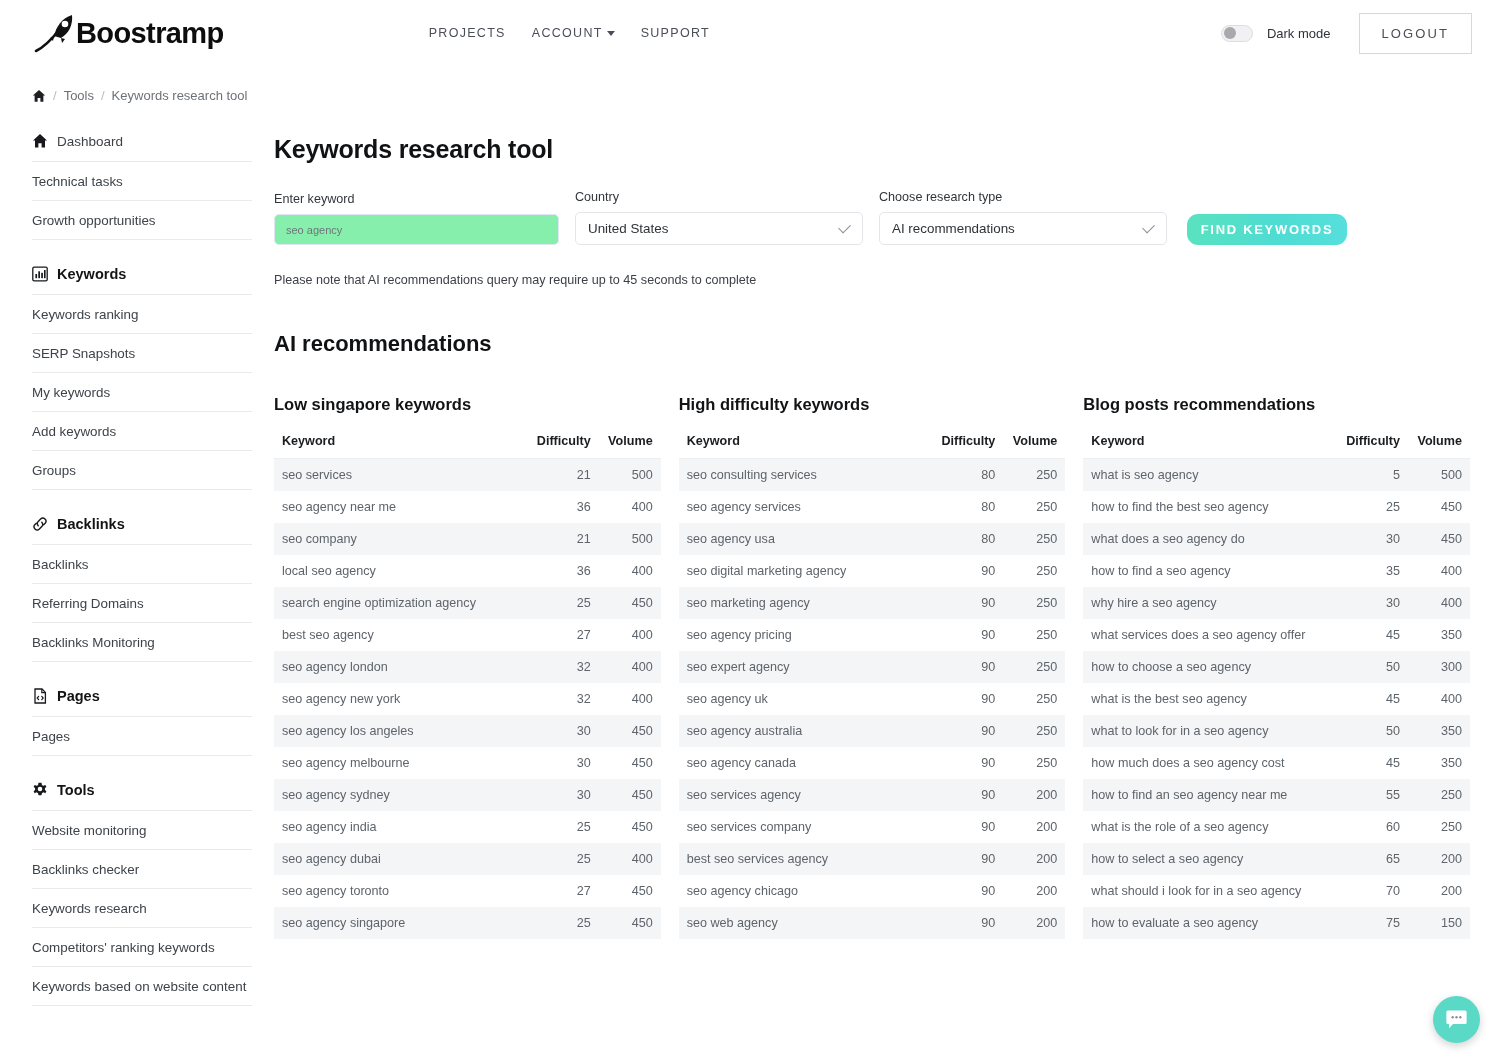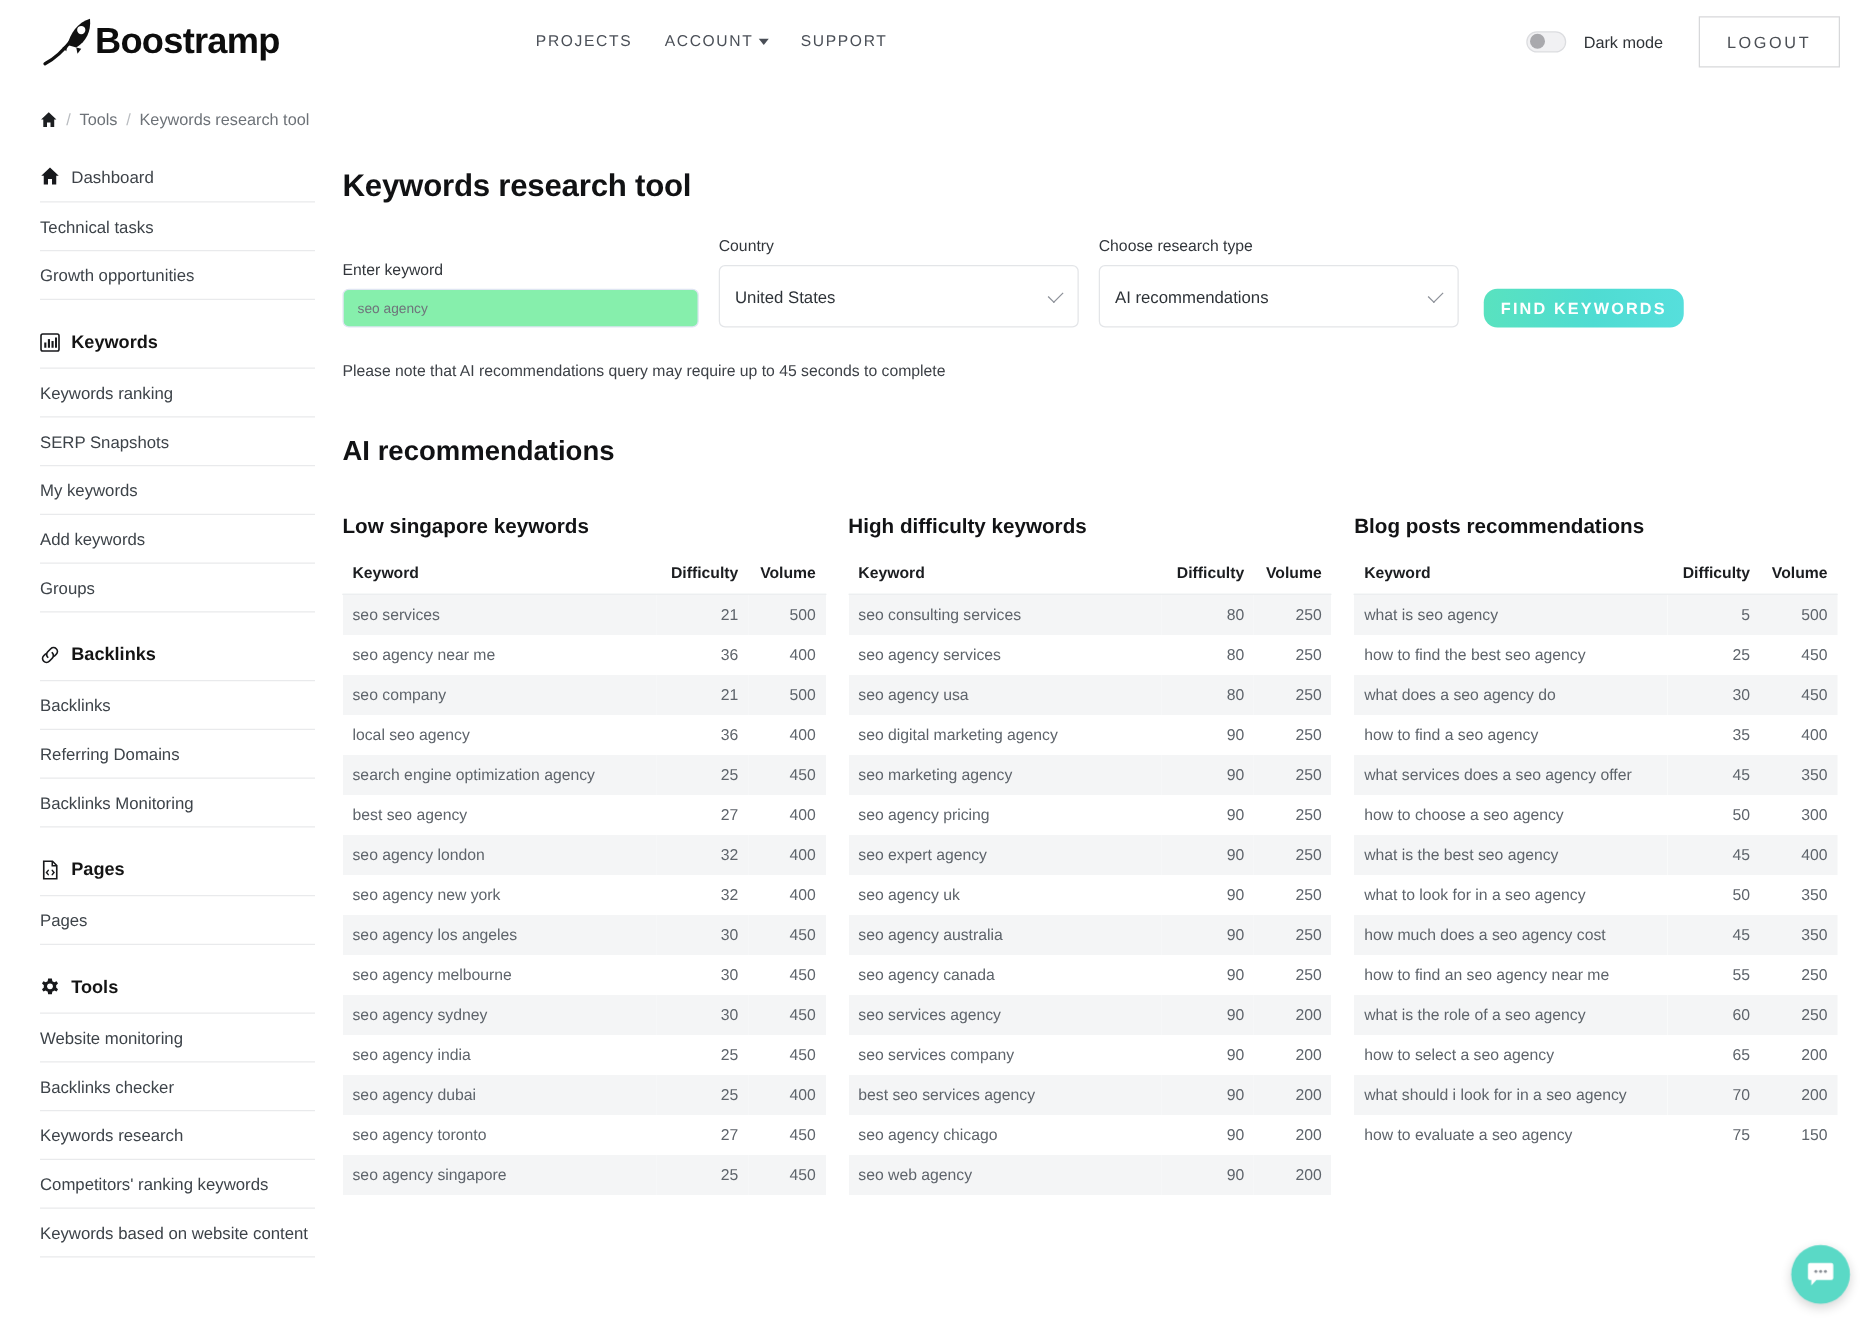--- a/index.html
+++ b/index.html
@@ -182,21 +182,21 @@
     border-radius: 5px;
     background: #86efac;
     padding: 0 11px;
     font-size: 11px;
     color: #6f747b;
     font-family: "Liberation Sans", sans-serif;
     outline: none;
     width: 100%;
   }
   .select-box {
-    height: 50px;
+    height: 33px;
     border: 1px solid #e3e5e8;
     border-radius: 5px;
     background: #fff;
     padding: 0 12px;
     font-size: 13.4px;
     color: #2e3338;
     display: flex;
     align-items: center;
     justify-content: space-between;
     cursor: pointer;
@@ -643,20 +643,25 @@
                 <td>what does a seo agency do</td>
                 <td class="num">30</td>
                 <td class="num">450</td>
               </tr>
               <tr>
                 <td>how to find a seo agency</td>
                 <td class="num">35</td>
                 <td class="num">400</td>
               </tr>
               <tr>
+                <td>why hire a seo agency</td>
+                <td class="num">30</td>
+                <td class="num">400</td>
+              </tr>
+              <tr>
                 <td>what services does a seo agency offer</td>
                 <td class="num">45</td>
                 <td class="num">350</td>
               </tr>
               <tr>
                 <td>how to choose a seo agency</td>
                 <td class="num">50</td>
                 <td class="num">300</td>
               </tr>
               <tr>

